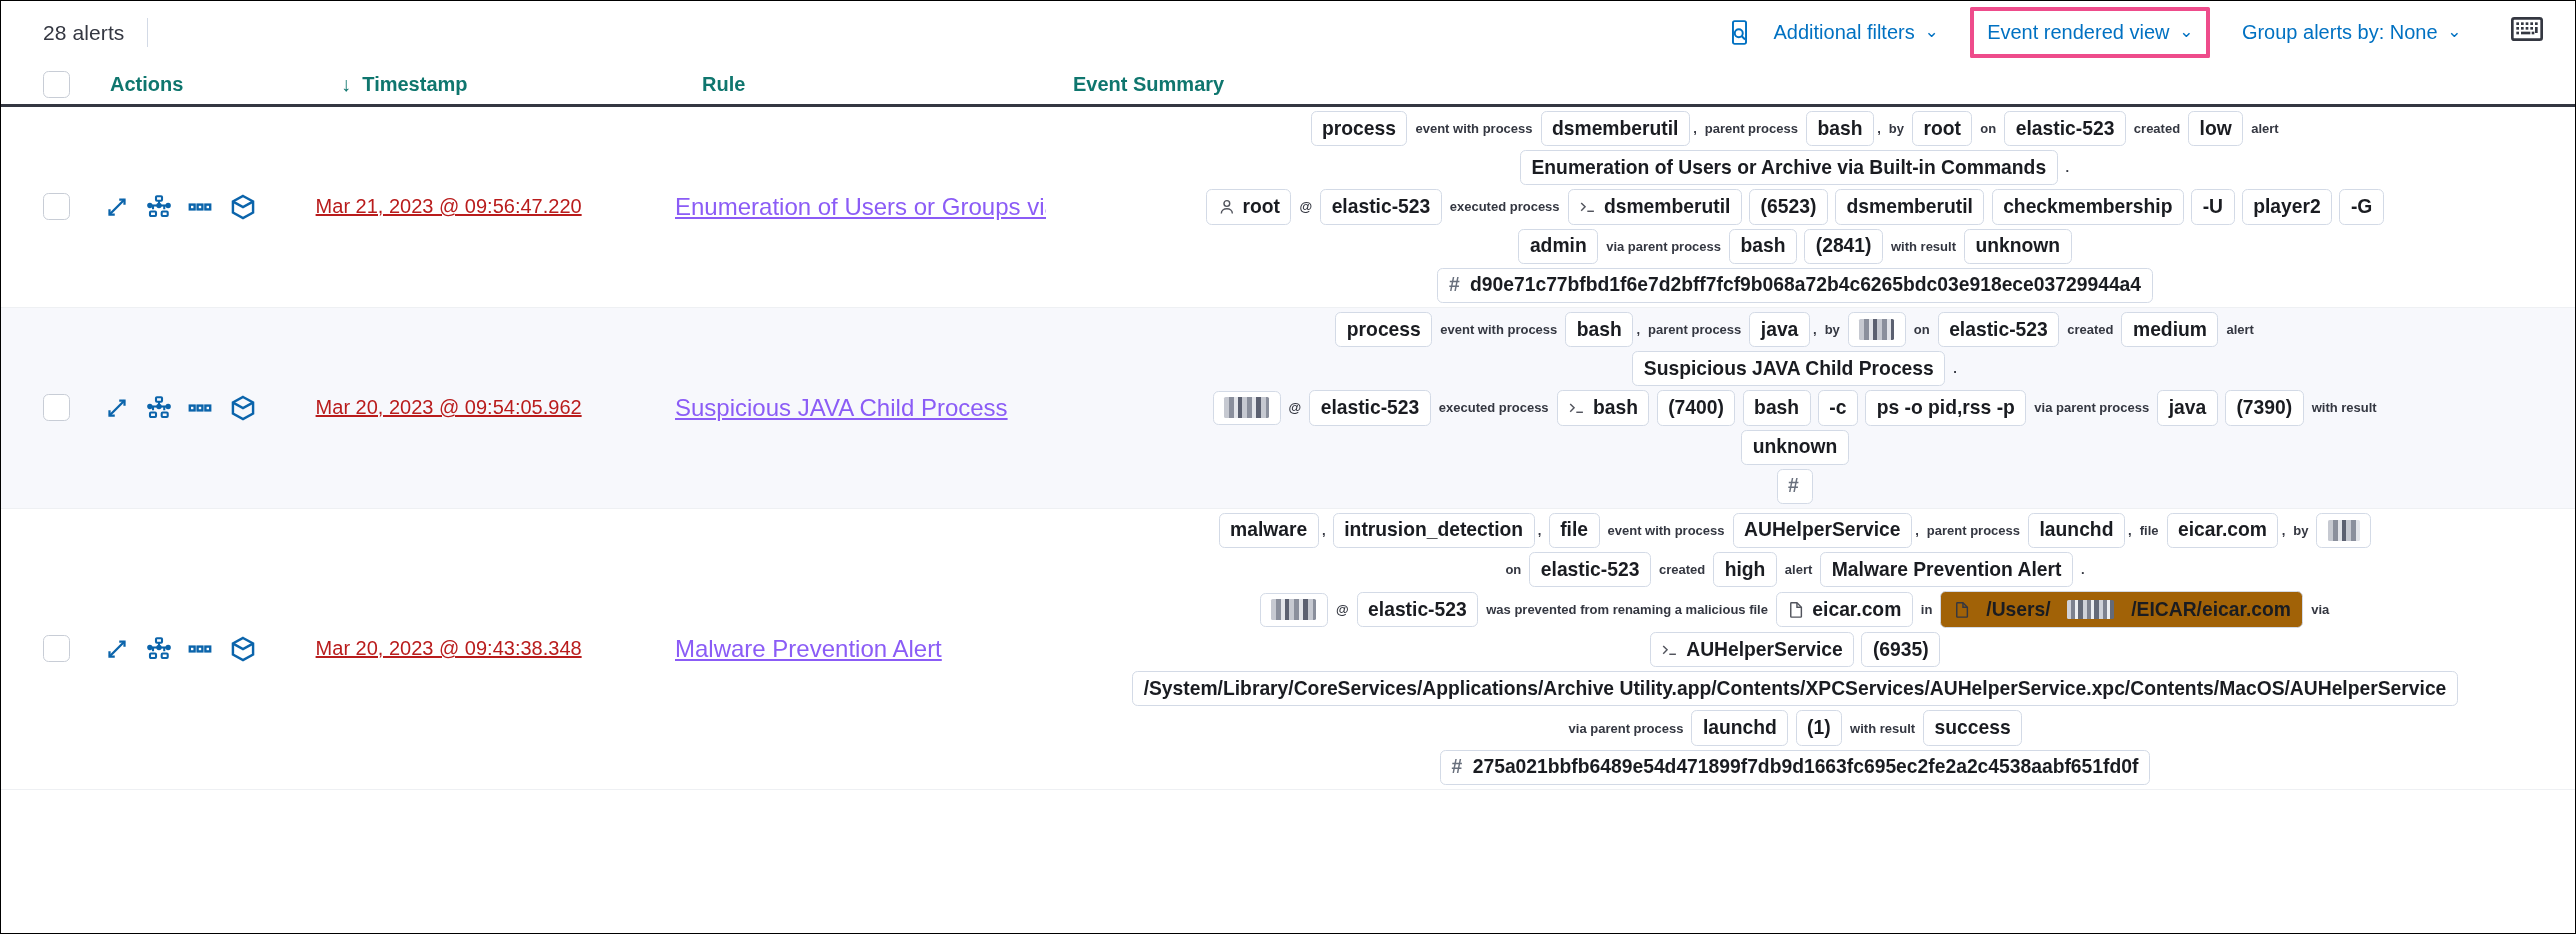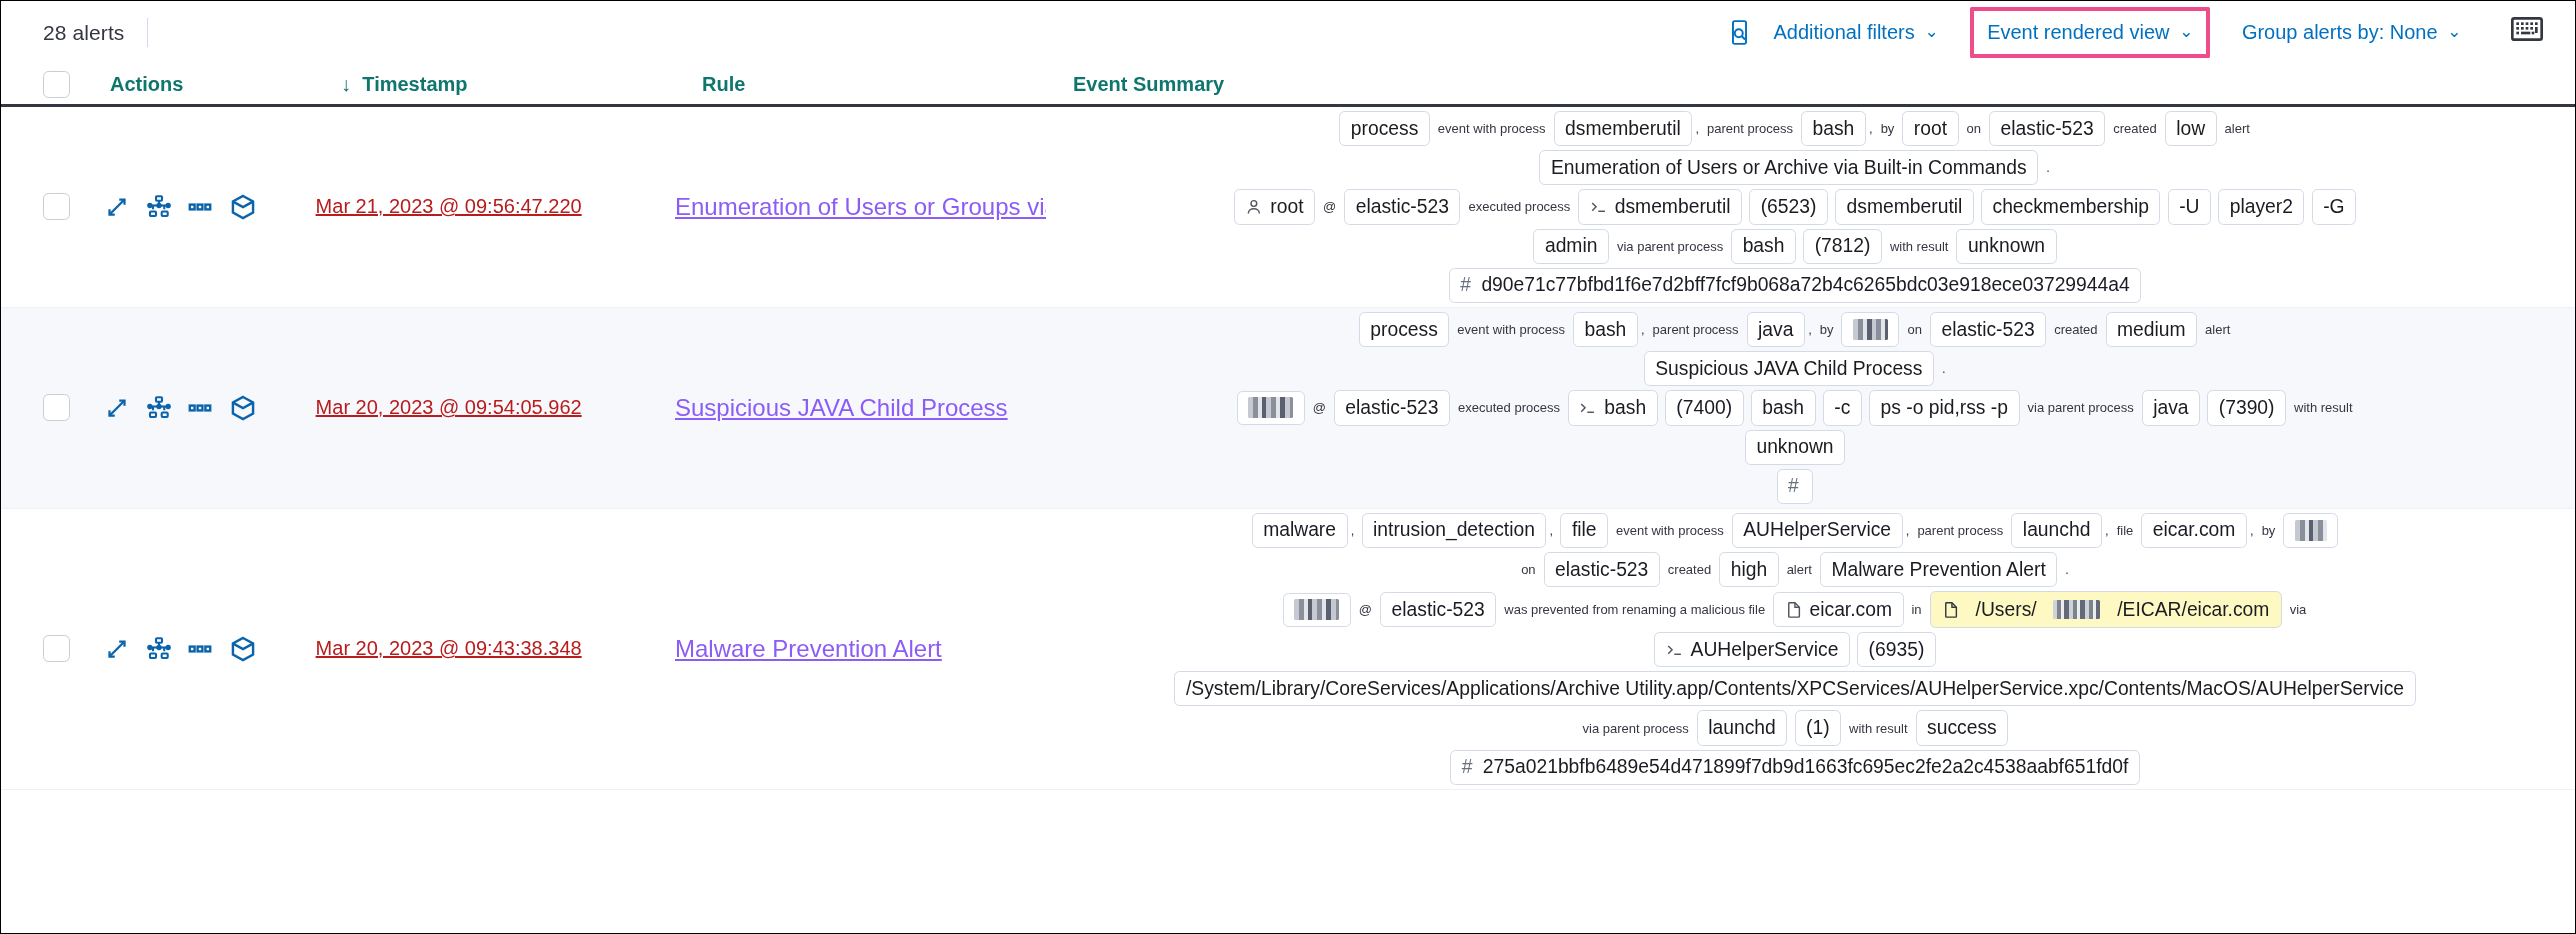--- a/index.html
+++ b/index.html
@@ -139,20 +139,21 @@
     width: 371px;
     font-size: 24px;
     color: #8b5cf6;
     white-space: nowrap;
     overflow: hidden;
     text-decoration: underline;
   }
   .cell-summary {
     flex: 1 1 auto;
     padding-right: 31px;
+    font-weight: bold;
   }
   .txt { padding: 0 0.8px; white-space: nowrap; }
   .punc { padding: 0; margin-left: -4px; }
   .badge {
     display: inline-flex;
     align-items: center;
     gap: 7.2px;
     background: #ffffff;
     border: 0.8px solid #d3dae6;
     border-radius: 5.6px;
@@ -200,21 +201,21 @@
     justify-content: center;
     align-items: center;
     gap: 6.4px 7.2px;
     width: 100%;
     margin: 4px 0;
   }
   .path-badge {
     display: inline-flex;
     align-items: center;
     gap: 16px;
-    background: #fef9c3;
+    background: #a16207;
     border: 0.8px solid #d3dae6;
     border-radius: 5.6px;
     padding: 6.4px 11.3px;
     font-size: 19.3px;
     color: #1a1c21;
     white-space: nowrap;
     cursor: pointer;
   }
 </style>
 </head>
@@ -399,21 +400,21 @@
           </div>
           <div class="line">
             <span class="badge">
               <span>admin</span>
             </span>
             <span class="txt">via parent process</span>
             <span class="badge">
               <span>bash</span>
             </span>
             <span class="badge">
-              <span>(7812)</span>
+              <span>(2841)</span>
             </span>
             <span class="txt">with result</span>
             <span class="badge">
               <span>unknown</span>
             </span>
           </div>
           <div class="line">
             <span class="badge hash">
               <span class="hsym">#</span>
               <span>d90e71c77bfbd1f6e7d2bff7fcf9b068a72b4c6265bdc03e918ece03729944a4</span>

